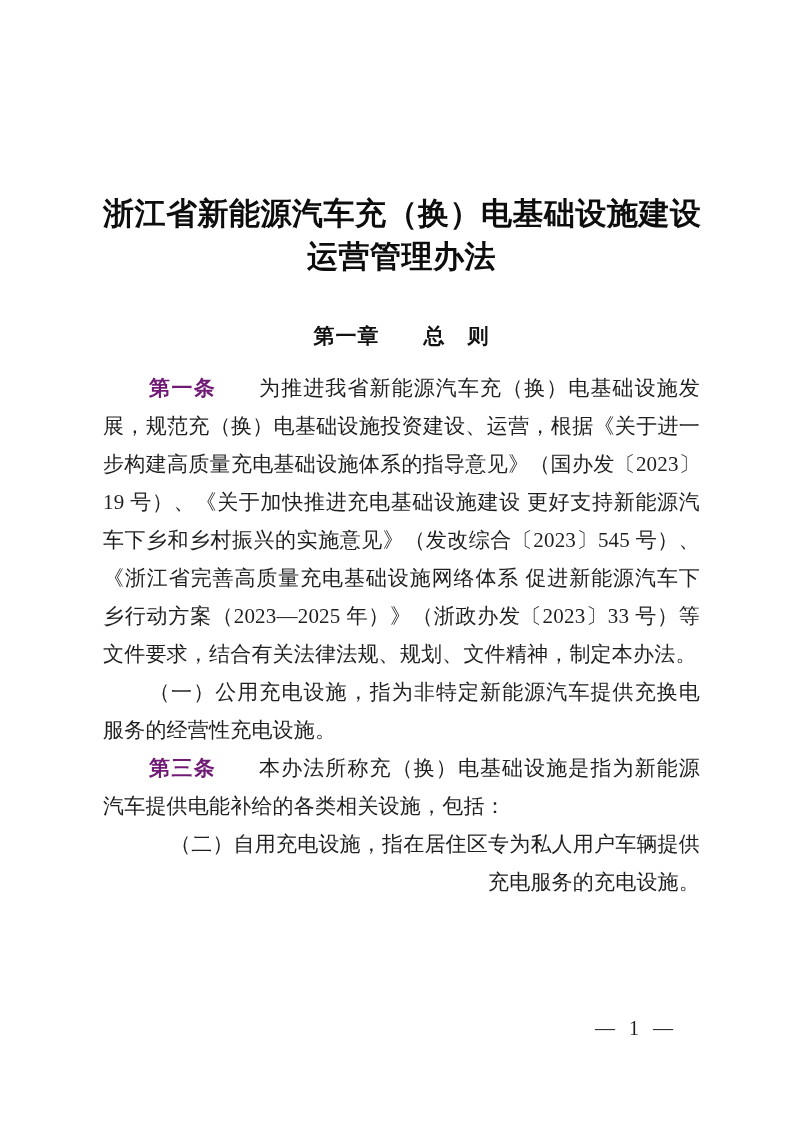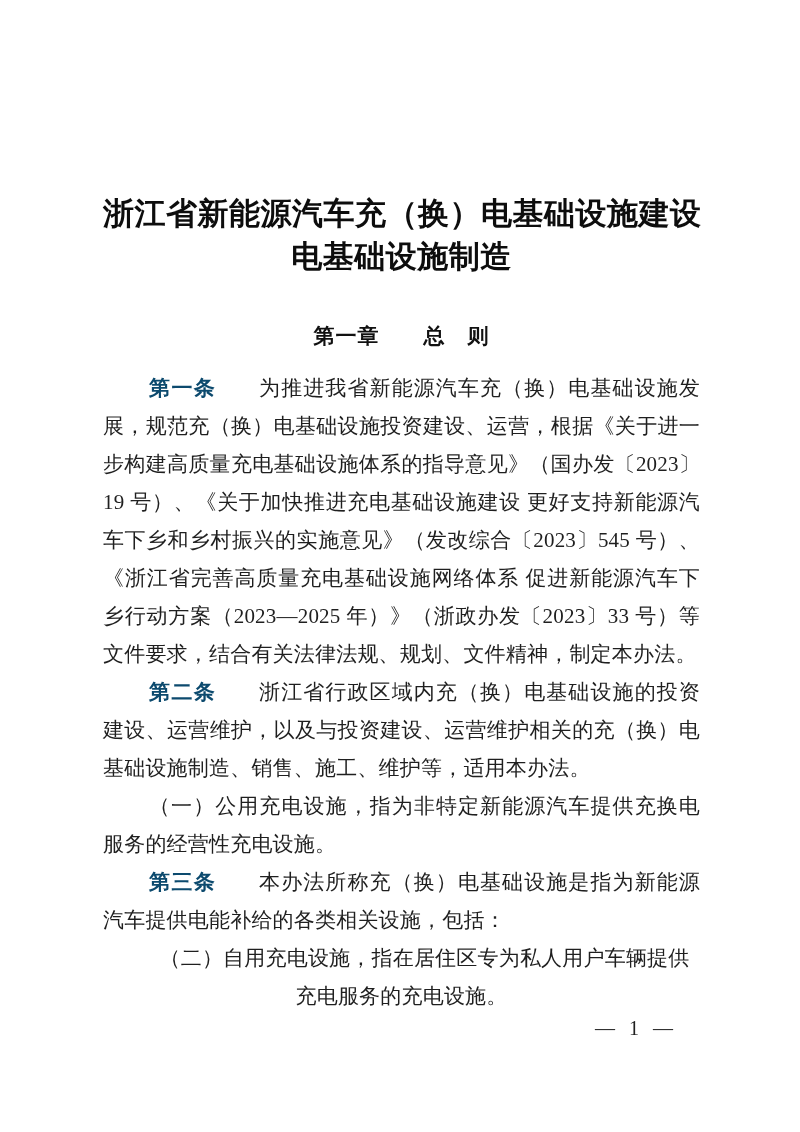--- a/index.html
+++ b/index.html
@@ -65,27 +65,27 @@
     font-size: 21px;
     line-height: 38px;
     text-align: justify;
     text-justify: inter-character;
     text-indent: 46px;
     letter-spacing: 0.2px;
     color: #1f1f1f;
     font-family: "Liberation Serif", "DejaVu Serif", serif;
   }
   p.para:last-child {
-    text-align: center;
+    text-align: right;
   }
   .art-label {
     font-family: "Liberation Sans", "DejaVu Sans", sans-serif;
     font-weight: 700;
     letter-spacing: 0.5px;
-    color: #0c4a6e;
+    color: #701a75;
   }
   .gap {
     display: inline-block;
     width: 42px;
   }
 
   
   .page-number {
     position: absolute;
     left: 0;
@@ -109,30 +109,29 @@
 </style>
 </head>
 <body>
 
 <div class="page">
 
   <div class="content">
 
     <h1 class="doc-title">
       <span class="tline">浙江省新能源汽车充（换）电基础设施建设</span>
-      <span class="tline">电基础设施制造</span>
+      <span class="tline">运营管理办法</span>
     </h1>
 
     <h2 class="chapter-heading">第一章　　总　则</h2>
 
     <div class="body-block">
 
       <p class="para"><span class="art-label">第一条</span><span class="gap"></span><span>为推进我省新能源汽车充（换）电基础设施发展，规范充（换）电基础设施投资建设、运营，根据《关于进一步构建高质量充电基础设施体系的指导意见》（国办发〔2023〕19 号）、《关于加快推进充电基础设施建设 更好支持新能源汽车下乡和乡村振兴的实施意见》（发改综合〔2023〕545 号）、《浙江省完善高质量充电基础设施网络体系 促进新能源汽车下乡行动方案（2023—2025 年）》（浙政办发〔2023〕33 号）等文件要求，结合有关法律法规、规划、文件精神，制定本办法。</span></p>
 
-      <p class="para"><span class="art-label">第二条</span><span class="gap"></span><span>浙江省行政区域内充（换）电基础设施的投资建设、运营维护，以及与投资建设、运营维护相关的充（换）电基础设施制造、销售、施工、维护等，适用本办法。</span></p>
 
       <p class="para">（一）公用充电设施，指为非特定新能源汽车提供充换电服务的经营性充电设施。</p>
 
       <p class="para"><span class="art-label">第三条</span><span class="gap"></span><span>本办法所称充（换）电基础设施是指为新能源汽车提供电能补给的各类相关设施，包括：</span></p>
 
       <p class="para">（二）自用充电设施，指在居住区专为私人用户车辆提供充电服务的充电设施。</p>
 
     </div>
   </div>
 

